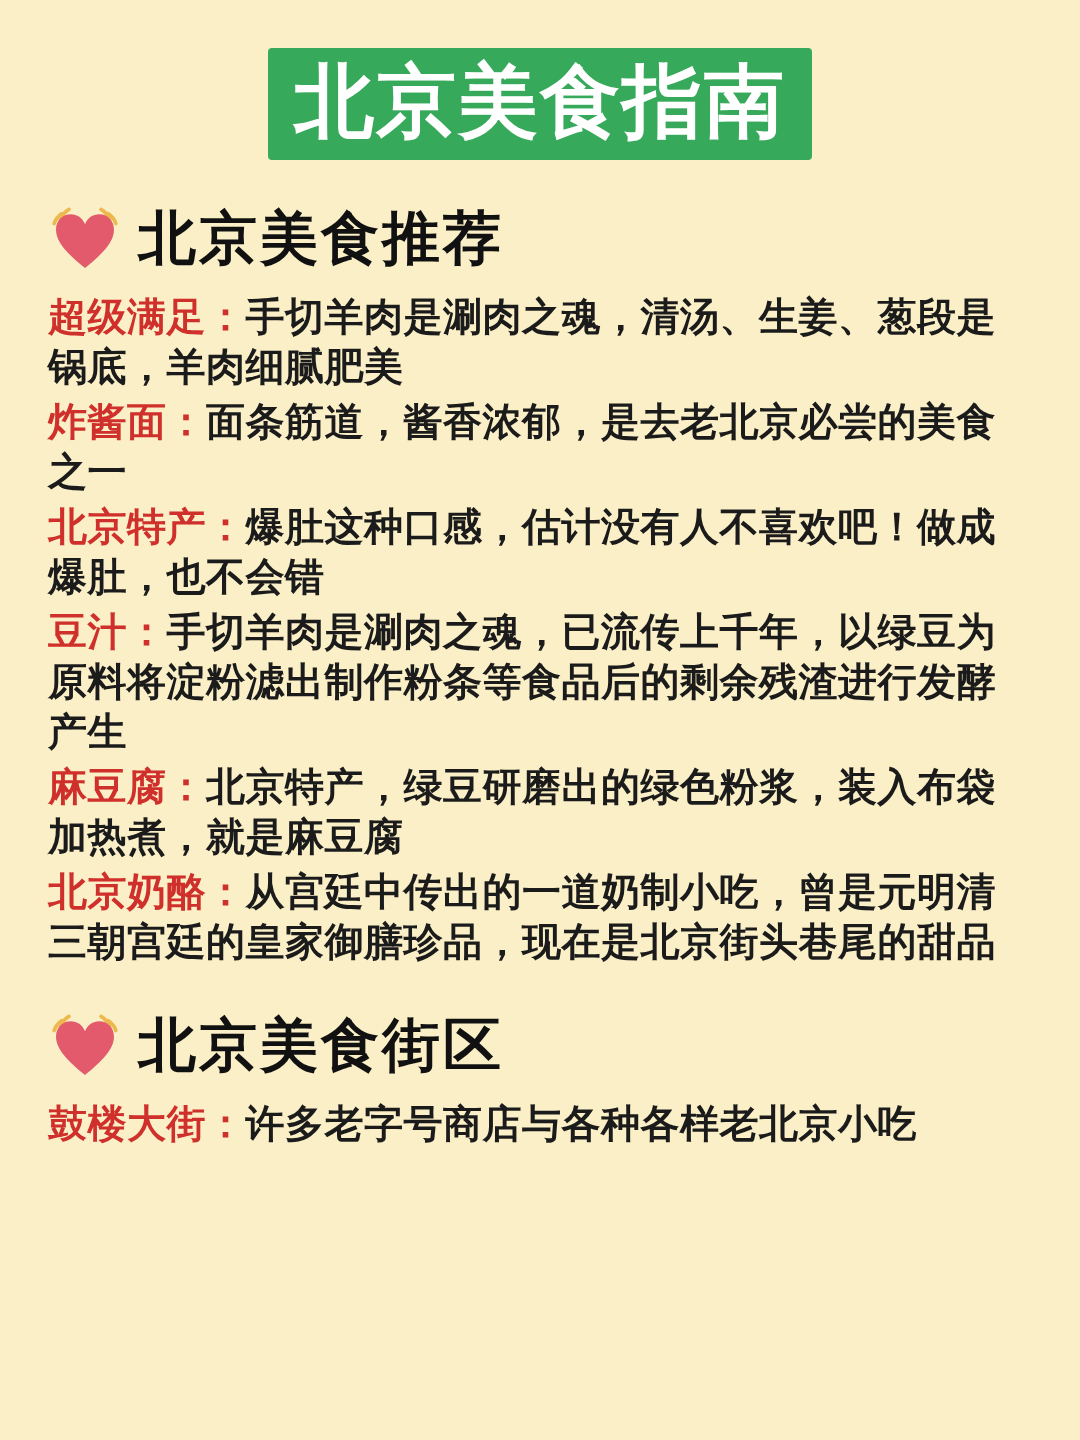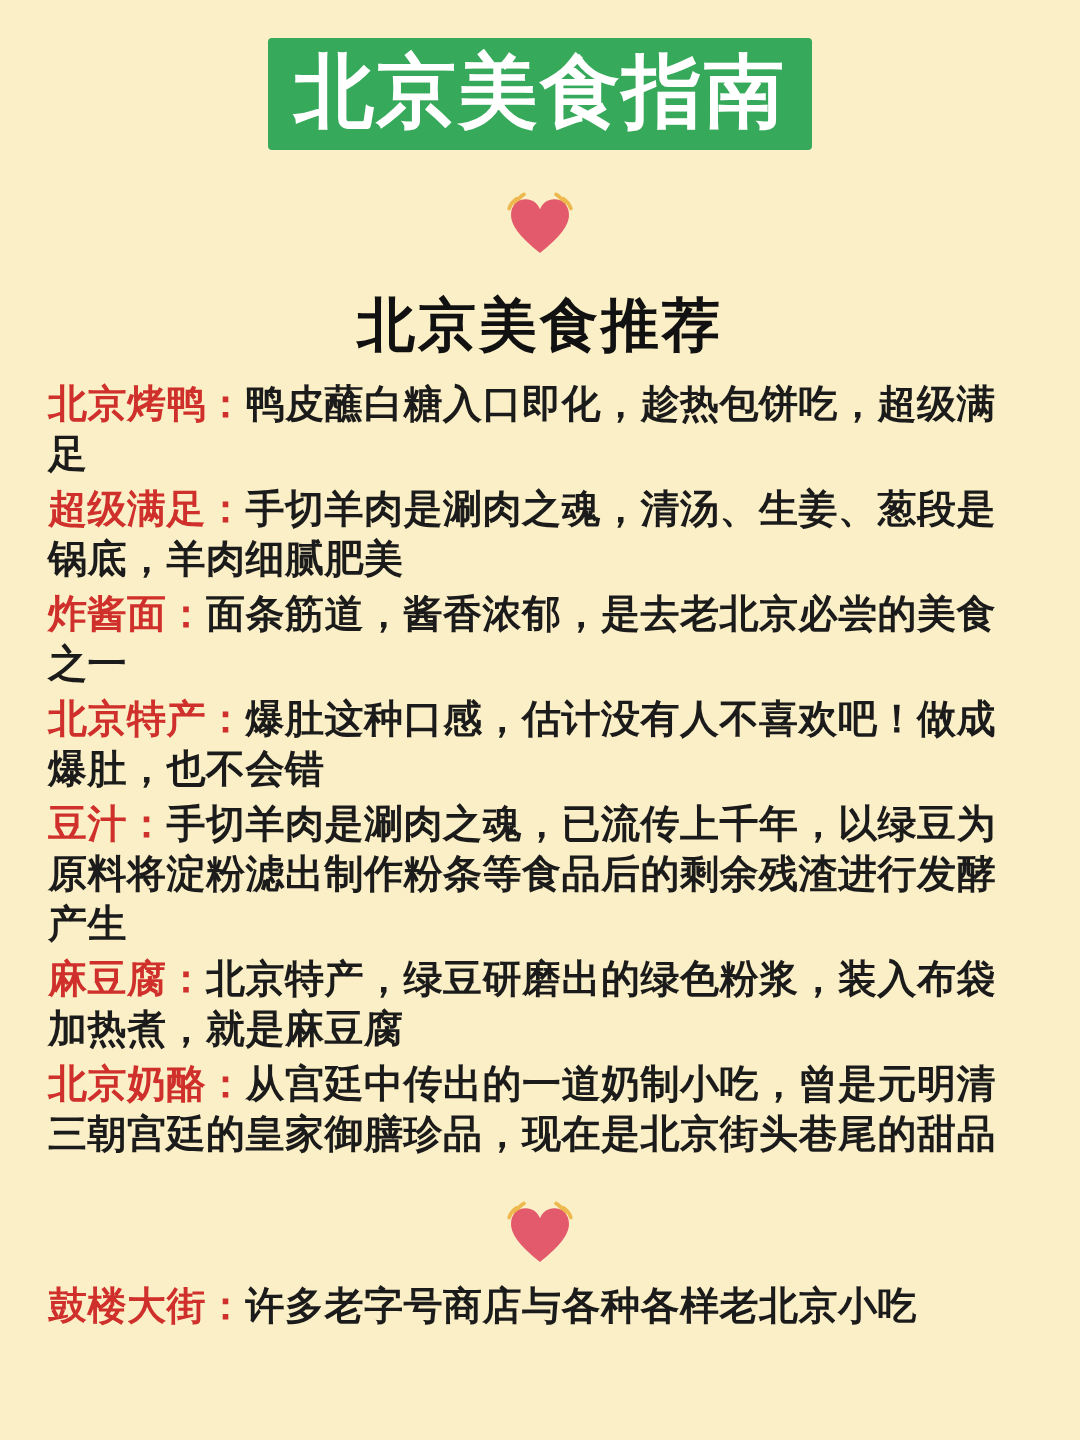--- a/index.html
+++ b/index.html
@@ -12,44 +12,43 @@
   }
   *{margin:0;padding:0;box-sizing:border-box;}
   html,body{width:1080px;}
   body{
     height:1440px;
     background:var(--background);
     font-family:"Liberation Sans","DejaVu Sans",sans-serif;
     color:var(--text_black);
     overflow:hidden;
   }
-  .poster{width:1080px;height:1420px;padding:38px 0 0 0;}
+  .poster{width:1080px;height:1420px;padding:48px 0 0 0;}
   .banner{
     width:fit-content;
     margin:0 auto;
     background:var(--banner_green);
     color:#ffffff;
     font-size:80px;
     font-weight:900;
     line-height:1;
     padding:14px 26px 18px 26px;
     border-radius:4px;
     letter-spacing:2px;
   }
   .content{padding:0 48px;}
   .section-header{
     display:flex;
     align-items:center;
-    gap:29px;
+    gap:16px;
     margin:40px 0 14px 0;
     font-size:58px;
     font-weight:900;
     color:#111111;
     letter-spacing:3px;
-    flex-direction:column;
   }
   .heart-icon{width:74px;height:68px;flex:0 0 auto;}
   .item{
     font-size:39px;
     font-weight:700;
     line-height:50px;
     letter-spacing:0.5px;
     margin-bottom:5px;
   }
   .item .label{color:var(--label_red);}
@@ -68,21 +67,20 @@
       <svg class="heart-icon" viewBox="0 0 120 110" aria-hidden="true">
         <path d="M22 14 Q13 20 10 30" fill="none" stroke="var(--heart_lines_gold)" stroke-width="6" stroke-linecap="round"></path>
         <path d="M34 7 Q24 13 20 24" fill="none" stroke="var(--heart_lines_gold)" stroke-width="6" stroke-linecap="round"></path>
         <path d="M98 14 Q107 20 110 30" fill="none" stroke="var(--heart_lines_gold)" stroke-width="6" stroke-linecap="round"></path>
         <path d="M86 7 Q96 13 100 24" fill="none" stroke="var(--heart_lines_gold)" stroke-width="6" stroke-linecap="round"></path>
         <path d="M60 102 C34 81 13 61 13 40 C13 25 24 15 37 15 C47 15 56 21 60 31 C64 21 73 15 83 15 C96 15 107 25 107 40 C107 61 86 81 60 102 Z" fill="var(--heart_pink)"></path>
       </svg>
       <span>北京美食推荐</span>
     </div>
     <div class="items">
-  <p class="item"><span class="label">北京烤鸭：</span><span class="desc">鸭皮蘸白糖入口即化，趁热包饼吃，超级满足</span></p>
 
   <p class="item"><span class="label">超级满足：</span><span class="desc">手切羊肉是涮肉之魂，清汤、生姜、葱段是锅底，羊肉细腻肥美</span></p>
 
   <p class="item"><span class="label">炸酱面：</span><span class="desc">面条筋道，酱香浓郁，是去老北京必尝的美食之一</span></p>
 
 
 
   <p class="item"><span class="label">北京特产：</span><span class="desc">爆肚这种口感，估计没有人不喜欢吧！做成爆肚，也不会错</span></p>
 
   <p class="item"><span class="label">豆汁：</span><span class="desc">手切羊肉是涮肉之魂，已流传上千年，以绿豆为原料将淀粉滤出制作粉条等食品后的剩余残渣进行发酵产生</span></p>
@@ -95,20 +93,21 @@
 
   <section class="section">
     <div class="section-header">
       <svg class="heart-icon" viewBox="0 0 120 110" aria-hidden="true">
         <path d="M22 14 Q13 20 10 30" fill="none" stroke="var(--heart_lines_gold)" stroke-width="6" stroke-linecap="round"></path>
         <path d="M34 7 Q24 13 20 24" fill="none" stroke="var(--heart_lines_gold)" stroke-width="6" stroke-linecap="round"></path>
         <path d="M98 14 Q107 20 110 30" fill="none" stroke="var(--heart_lines_gold)" stroke-width="6" stroke-linecap="round"></path>
         <path d="M86 7 Q96 13 100 24" fill="none" stroke="var(--heart_lines_gold)" stroke-width="6" stroke-linecap="round"></path>
         <path d="M60 102 C34 81 13 61 13 40 C13 25 24 15 37 15 C47 15 56 21 60 31 C64 21 73 15 83 15 C96 15 107 25 107 40 C107 61 86 81 60 102 Z" fill="var(--heart_pink)"></path>
       </svg>
+      <span>北京美食街区</span>
     </div>
     <div class="items">
 
   <p class="item"><span class="label">鼓楼大街：</span><span class="desc">许多老字号商店与各种各样老北京小吃</span></p>
 
 </div>
   </section>
 </div>
 </div>
 

